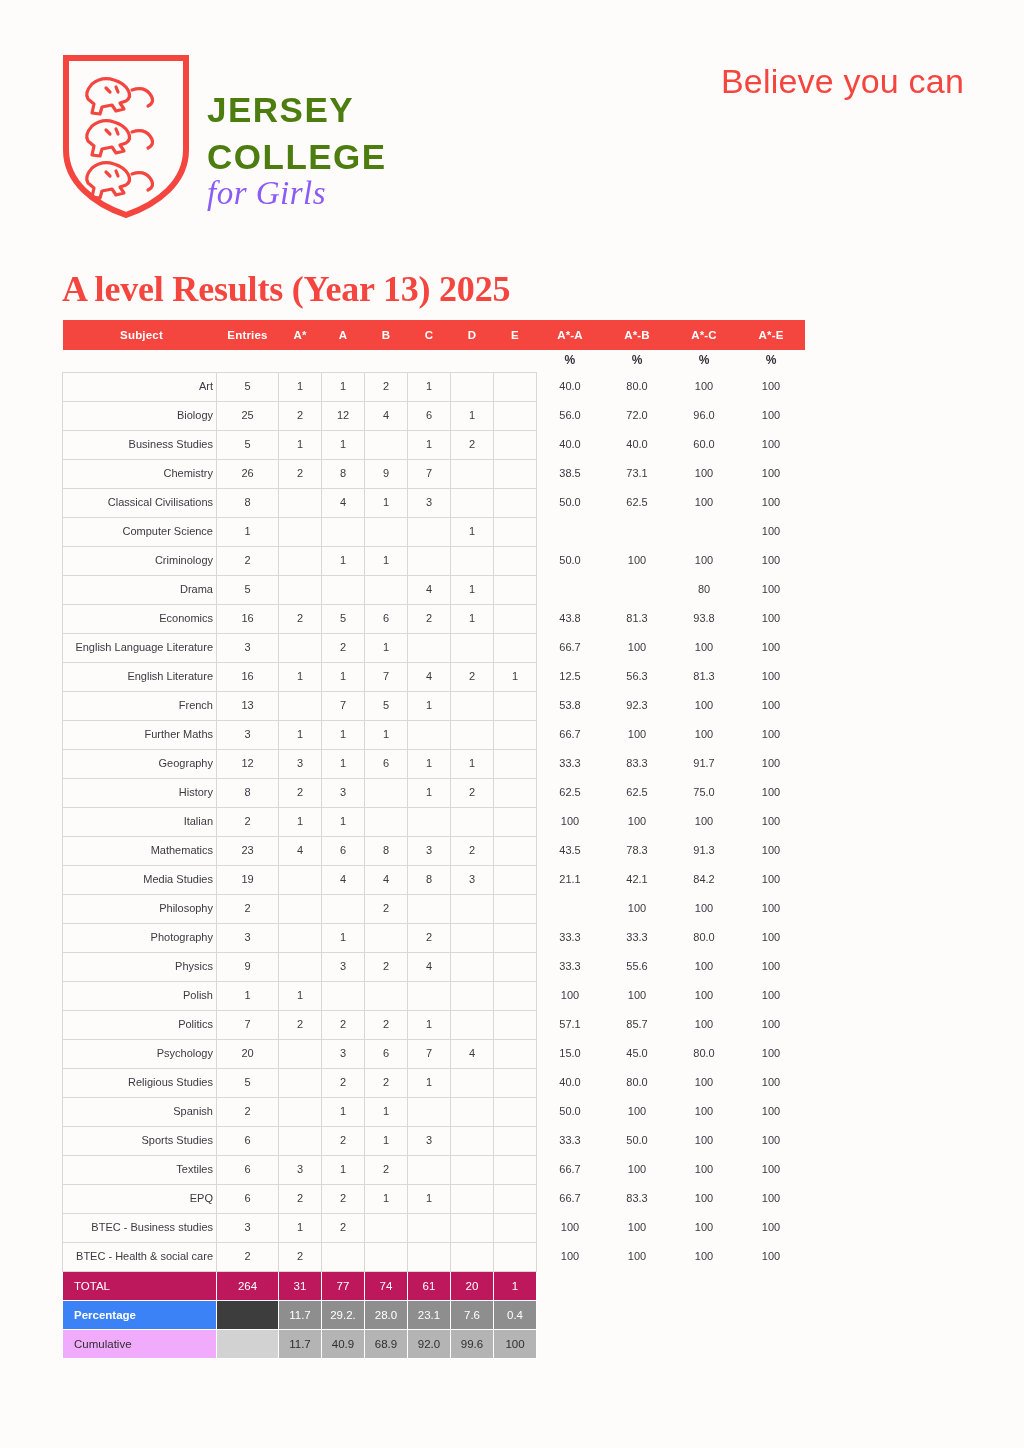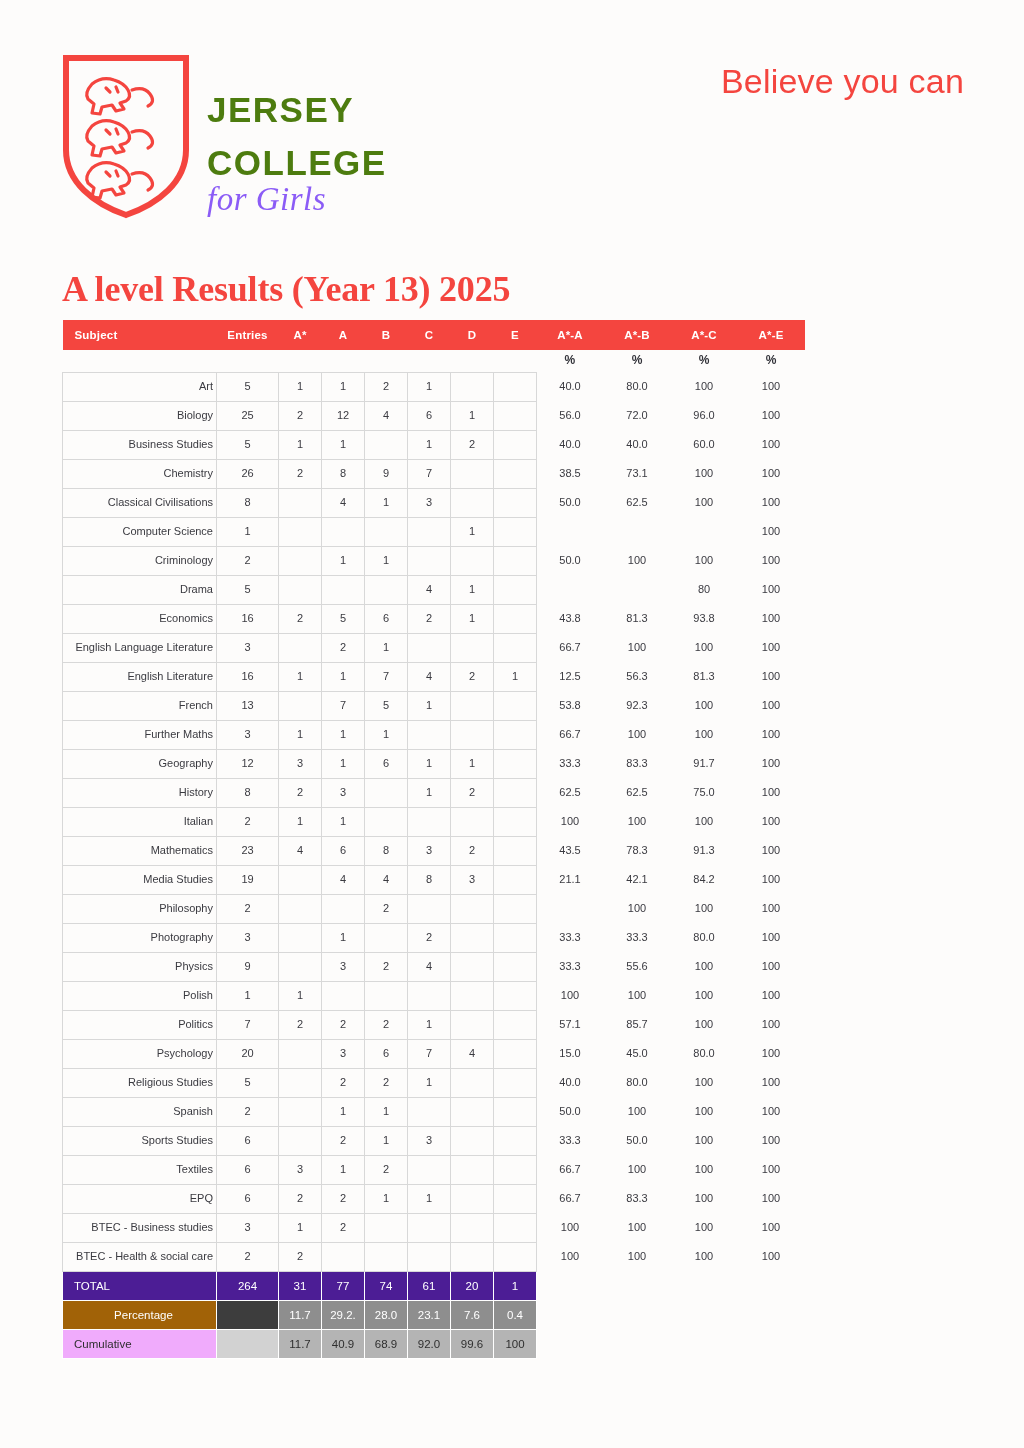--- a/index.html
+++ b/index.html
@@ -35,21 +35,21 @@
     line-height: 1.0;
   }
   .wordmark .line1, .wordmark .line2 {
     font-family: "Liberation Sans", sans-serif;
     font-weight: 700;
     font-size: 35px;
     letter-spacing: 1.5px;
     color: #4d7c0f;
     display: block;
   }
-  .wordmark .line2 { margin-top: 18px; }
+  .wordmark .line2 { margin-top: 12px; }
   .wordmark .line3 {
     font-family: "Liberation Serif", serif;
     font-style: italic;
     font-size: 33px;
     color: #8b5cf6;
     display: block;
     margin-top: 3px;
     letter-spacing: 0.5px;
   }
   .tagline {
@@ -104,21 +104,21 @@
     background: #f4453f;
     color: #ffffff;
     font-size: 11.5px;
     font-weight: 700;
     height: 30px;
     padding: 0 8px;
     text-align: center;
     border: none;
     letter-spacing: 0.2px;
   }
-  thead.main th.subject { text-align: left; padding-left: 12px; }
+  thead.main th.subject { text-align: center; padding-left: 12px; }
 
   tbody.body td {
     border: 1px solid #d8d8d8;
     height: 29px;
     text-align: center;
     padding: 2px 3px;
     font-size: 11px;
     color: #3a3a40;
     line-height: 1.25;
   }
@@ -129,24 +129,24 @@
   }
   tbody.body td.nb { border: none; }
 
   tbody.totals td {
     height: 29px;
     text-align: center;
     font-size: 11.5px;
     padding: 2px 3px;
     border: 1px solid #ffffff;
   }
-  tbody.totals tr.total td { background: #4c1d95; color: #ffffff; }
+  tbody.totals tr.total td { background: #be185d; color: #ffffff; }
   tbody.totals tr.total td.subject { text-align: left; padding-left: 11px; }
   tbody.totals tr.percentage td { background: #8e8e8e; color: #ffffff; }
-  tbody.totals tr.percentage td.subject { text-align: center; padding-left: 11px; background: #a16207; }
+  tbody.totals tr.percentage td.subject { text-align: left; padding-left: 11px; background: #3b82f6; font-weight: bold; }
   tbody.totals tr.percentage td.entries { background: #3d3d3d; }
   tbody.totals tr.cumulative td { background: #b4b4b4; color: #2f2f2f; }
   tbody.totals tr.cumulative td.subject { text-align: left; padding-left: 11px; background: #f0abfc; }
   tbody.totals tr.cumulative td.entries { background: #d2d2d2; }
   tbody.totals td.blank { background: #fdfcfb !important; border: none; }
 </style>
 </head>
 <body>
 
 <div class="page">

